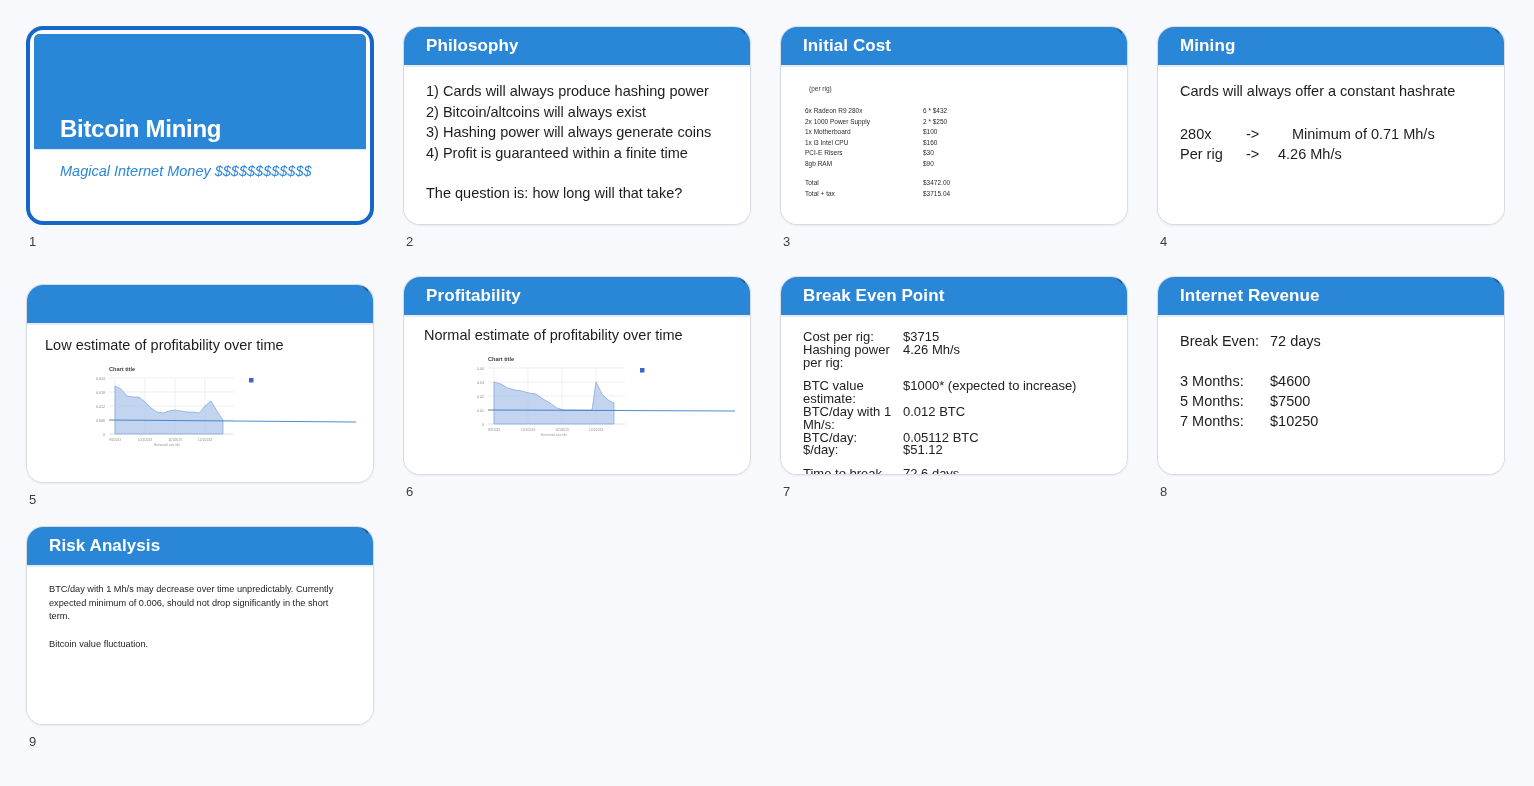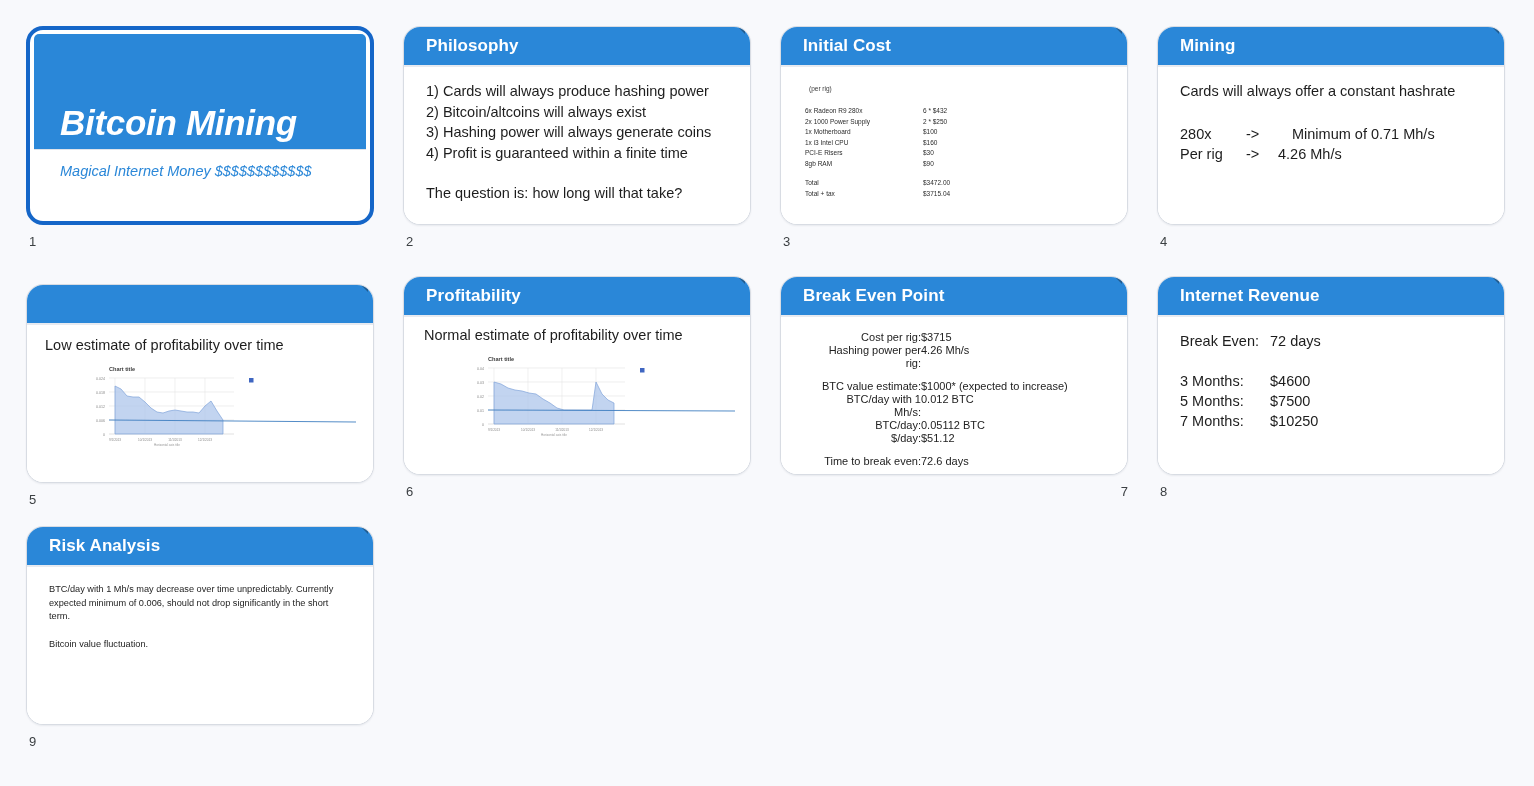--- a/index.html
+++ b/index.html
@@ -66,24 +66,23 @@
   
   .title-hero {
     background: #2a87d8;
     height: 116px;
     display: flex; align-items: flex-end;
     padding: 0 0 6px 26px;
     border-bottom: 1px solid #dfe3ea;
   }
   .title-hero .ttl {
     color: #ffffff;
-    font-size: 35px;
+    font-size: 24px;
     font-weight: bold;
     letter-spacing: -.3px;
-    font-style: italic;
   }
   .subtitle {
     padding: 13px 0 0 26px;
     color: #2a87d8;
     font-size: 14.5px;
     font-style: italic;
   }
 
   
   .lines { font-size: 14.5px; color: #1d1d1d; line-height: 20.5px; }
@@ -95,21 +94,21 @@
 
   
   .perrig { font-size: 6.5px; color: #3a3a3a; margin: 4px 0 14px 4px; }
   .tbl { font-size: 6.5px; color: #2b2b2b; line-height: 10.5px; }
   .tbl .r { display: flex; }
   .tbl .c1 { width: 118px; }
   .tbl .c2 { }
   .tbl .spacer { height: 9px; }
 
   
-  .t7 { font-size: 11px; color: #222; line-height: 12.8px; padding-top: 4px; margin-left: 18px; }
+  .t7 { font-size: 13px; color: #222; line-height: 12.8px; padding-top: 4px; }
   .t7 .r { display: flex; }
   .t7 .c1 { width: 100px; }
   .t7 .spacer { height: 11px; }
 
   
   .t8 { font-size: 14.5px; color: #1d1d1d; line-height: 20px; }
   .t8 .r { display: flex; }
   .t8 .c1 { width: 90px; }
   .t8 .spacer { height: 20px; }
 
@@ -332,21 +331,21 @@
               <text x="146" y="69" text-anchor="middle" font-size="3.1" fill="#8a8a8a" font-family="Liberation Sans, sans-serif">12/1/2013</text>
               <text x="104" y="74" text-anchor="middle" font-size="3.1" fill="#9a9a9a" font-family="Liberation Sans, sans-serif">Horizontal axis title</text>
             </svg>
           </div>
         </div>
       </div>
     </div>
     <div class="num">6</div>
   </div>
 
-  <div class="cell" style="left:780px; top:276px;text-align:right;">
+  <div class="cell" style="left:780px; top:276px;">
     <div class="thumb">
       <div class="inner">
         <div class="header">
           <span class="htitle">Break Even Point</span>
           <span class="fold"></span>
         </div>
         <div class="body" style="padding-left:22px;padding-top:10px;">
           <div class="t7">
             <div class="r">
               <span class="c1">Cost per rig:</span>

